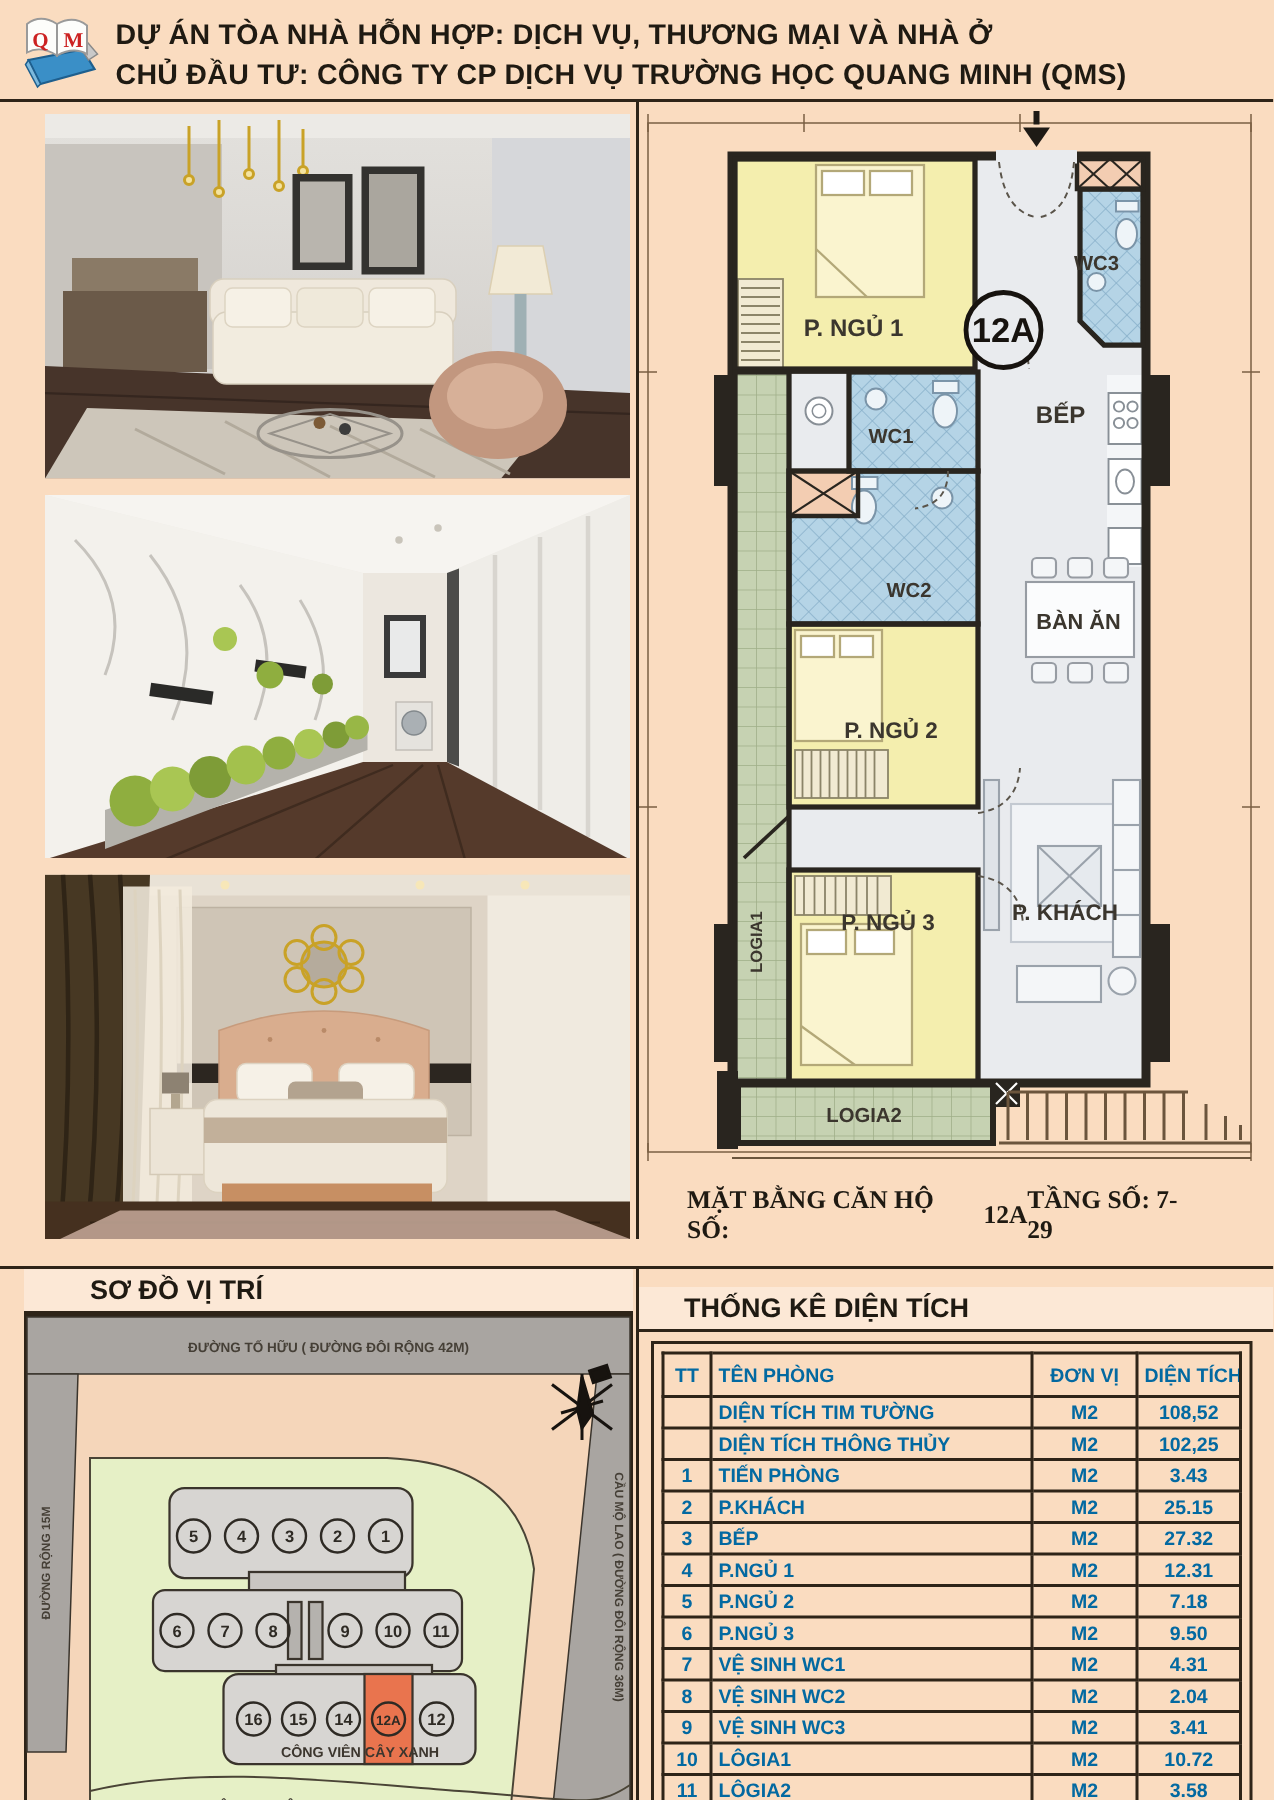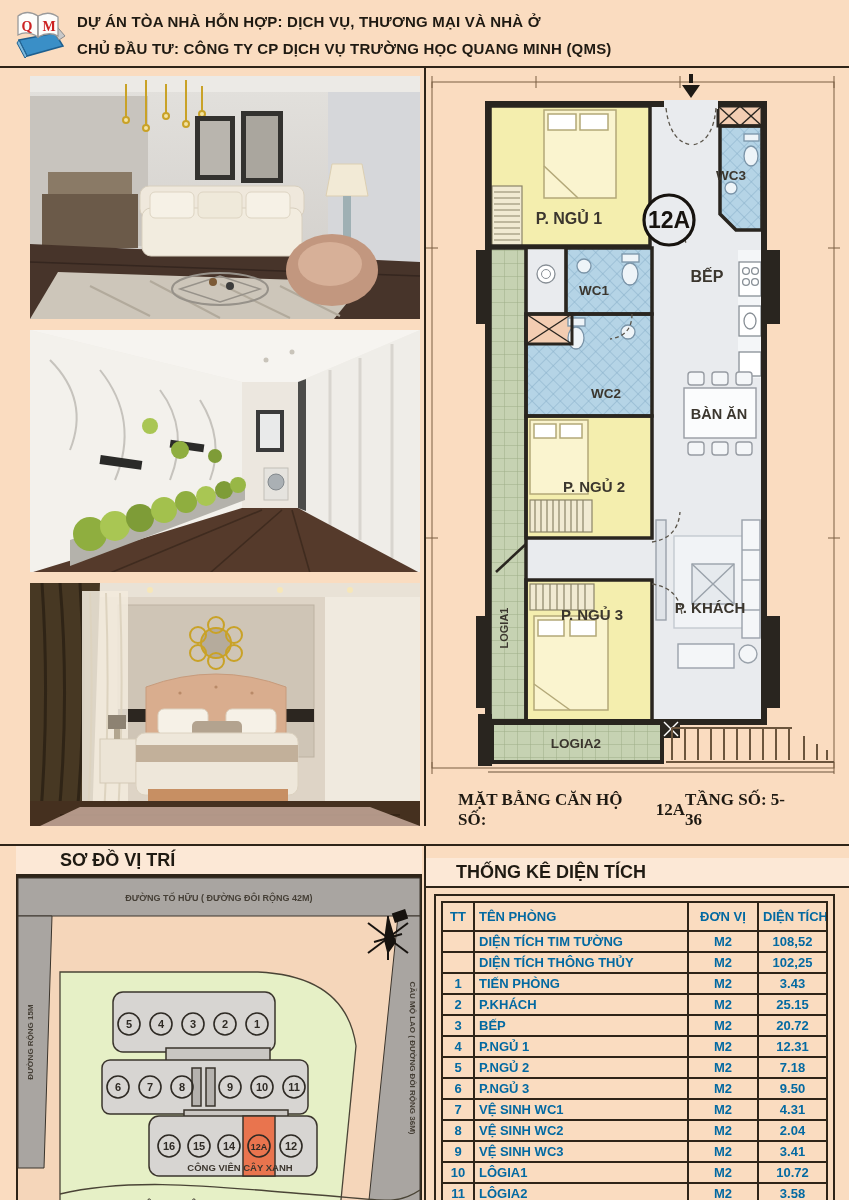--- a/index.html
+++ b/index.html
@@ -8,21 +8,21 @@
     --bar-bg:#fce8d6;
     --text-dark:#241c12;
   }
   html,body{margin:0;padding:0;background:var(--page-bg);}
   .page{position:relative;width:849px;height:1200px;background:var(--page-bg);
         font-family:"Liberation Sans","DejaVu Sans",sans-serif;color:var(--text-dark);overflow:hidden;}
 
   
   .header{position:absolute;top:0;left:0;width:849px;height:66px;}
   .logo{position:absolute;left:13px;top:6px;width:54px;height:56px;}
-  .header-line{position:absolute;left:77px;font-size:15px;font-weight:bold;letter-spacing:.2px;color:#1f1a12;white-space:nowrap;}
+  .header-line{position:absolute;left:77px;font-size:19px;font-weight:bold;letter-spacing:.2px;color:#1f1a12;white-space:nowrap;}
   .hl1{top:13px;} .hl2{top:40px;}
 
   
   .top-section{position:absolute;top:66px;left:0;width:849px;height:760px;border-top:2px solid var(--line-dark);box-sizing:border-box;display:flex;}
   .photos-col{width:424px;box-sizing:border-box;padding:8px 0 0 30px;display:flex;flex-direction:column;gap:11px;}
   .photo{width:390px;height:243px;overflow:hidden;}
   .photo svg{display:block;}
   .plan-col{width:425px;box-sizing:border-box;border-left:2px solid var(--line-dark);position:relative;}
   .plan-svg{display:block;}
   .plan-caption{position:absolute;left:0;bottom:0;width:100%;height:32px;display:flex;align-items:center;font-weight:bold;font-size:17px;color:#1f1a12;font-family:Liberation Serif, serif;}
@@ -425,21 +425,21 @@
           <text x="168" y="424" font-size="15" text-anchor="middle">P. NGỦ 2</text>
           <text x="166" y="552" font-size="15" text-anchor="middle">P. NGỦ 3</text>
           <text x="284" y="545" font-size="15" text-anchor="middle">P. KHÁCH</text>
           <text x="82" y="560" font-size="11" text-anchor="middle" transform="rotate(-90 82 560)">LOGIA1</text>
           <text x="150" y="680" font-size="13.5" text-anchor="middle">LOGIA2</text>
         </g>
       </svg>
       <div class="plan-caption">
         <span class="caption-left">MẶT BẰNG CĂN HỘ SỐ:</span>
         <span class="caption-unit">12A</span>
-        <span class="caption-right">TẦNG SỐ: 5-36</span>
+        <span class="caption-right">TẦNG SỐ: 7-29</span>
       </div>
     </div>
   </div>
 
   <div class="bottom-section">
 
     <div class="map-col">
       <div class="section-bar">
         <span>SƠ ĐỒ VỊ TRÍ</span>
       </div>
@@ -560,21 +560,21 @@
               <tr>
                 <td class="c">2</td>
                 <td class="name">P.KHÁCH</td>
                 <td class="c">M2</td>
                 <td class="c">25.15</td>
               </tr>
               <tr>
                 <td class="c">3</td>
                 <td class="name">BẾP</td>
                 <td class="c">M2</td>
-                <td class="c">20.72</td>
+                <td class="c">27.32</td>
               </tr>
               <tr>
                 <td class="c">4</td>
                 <td class="name">P.NGỦ 1</td>
                 <td class="c">M2</td>
                 <td class="c">12.31</td>
               </tr>
               <tr>
                 <td class="c">5</td>
                 <td class="name">P.NGỦ 2</td>

